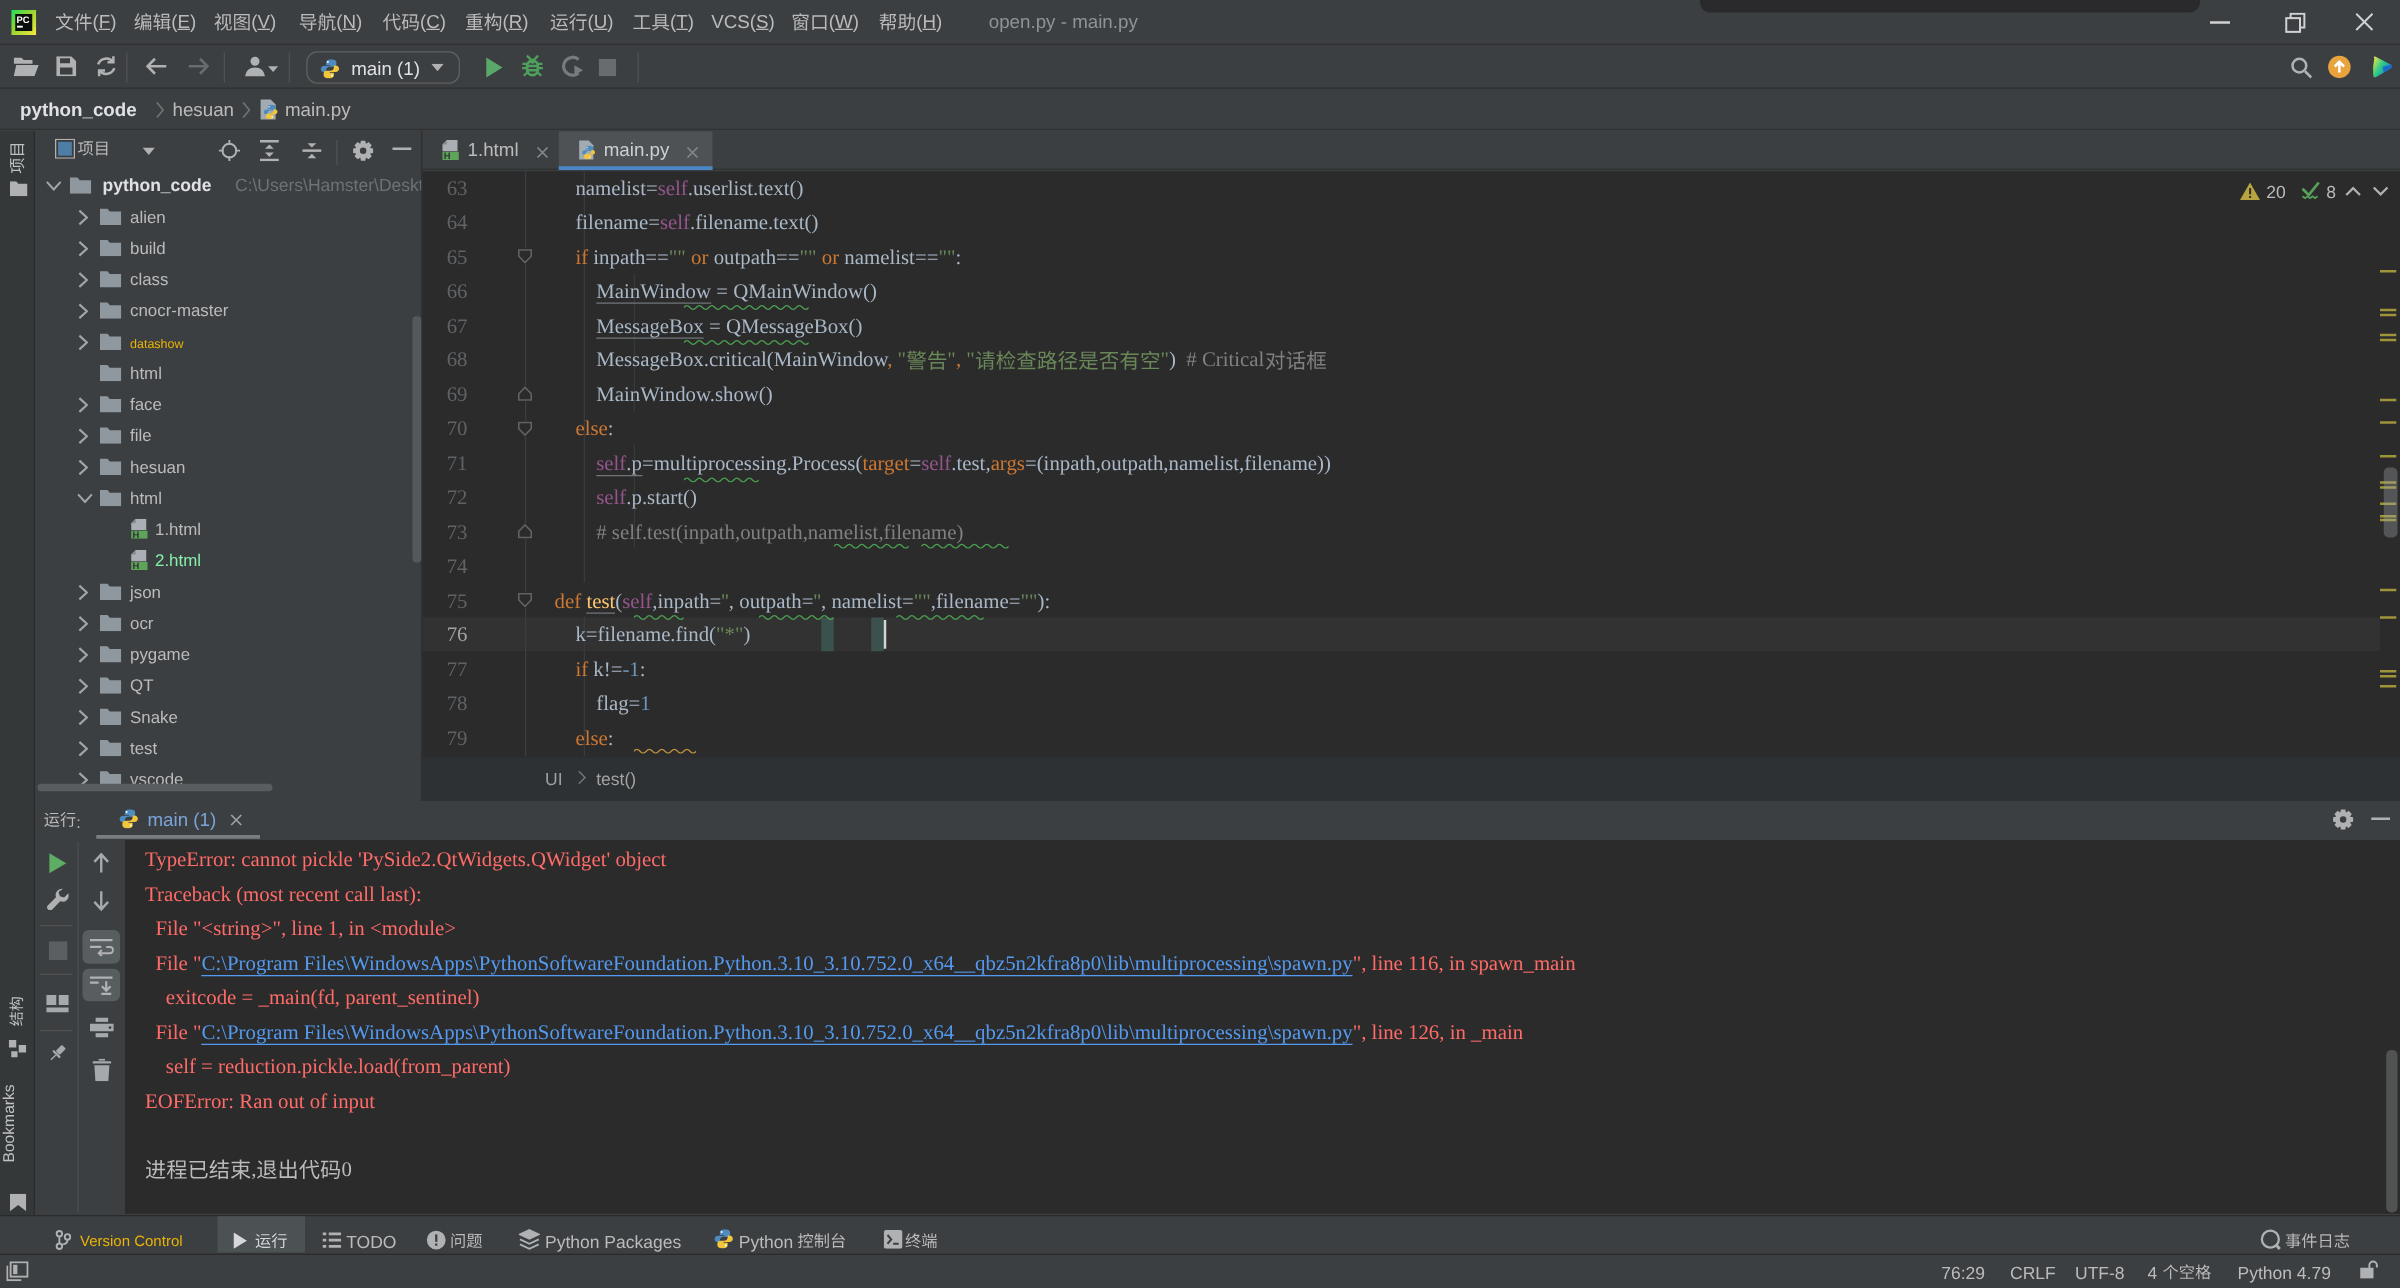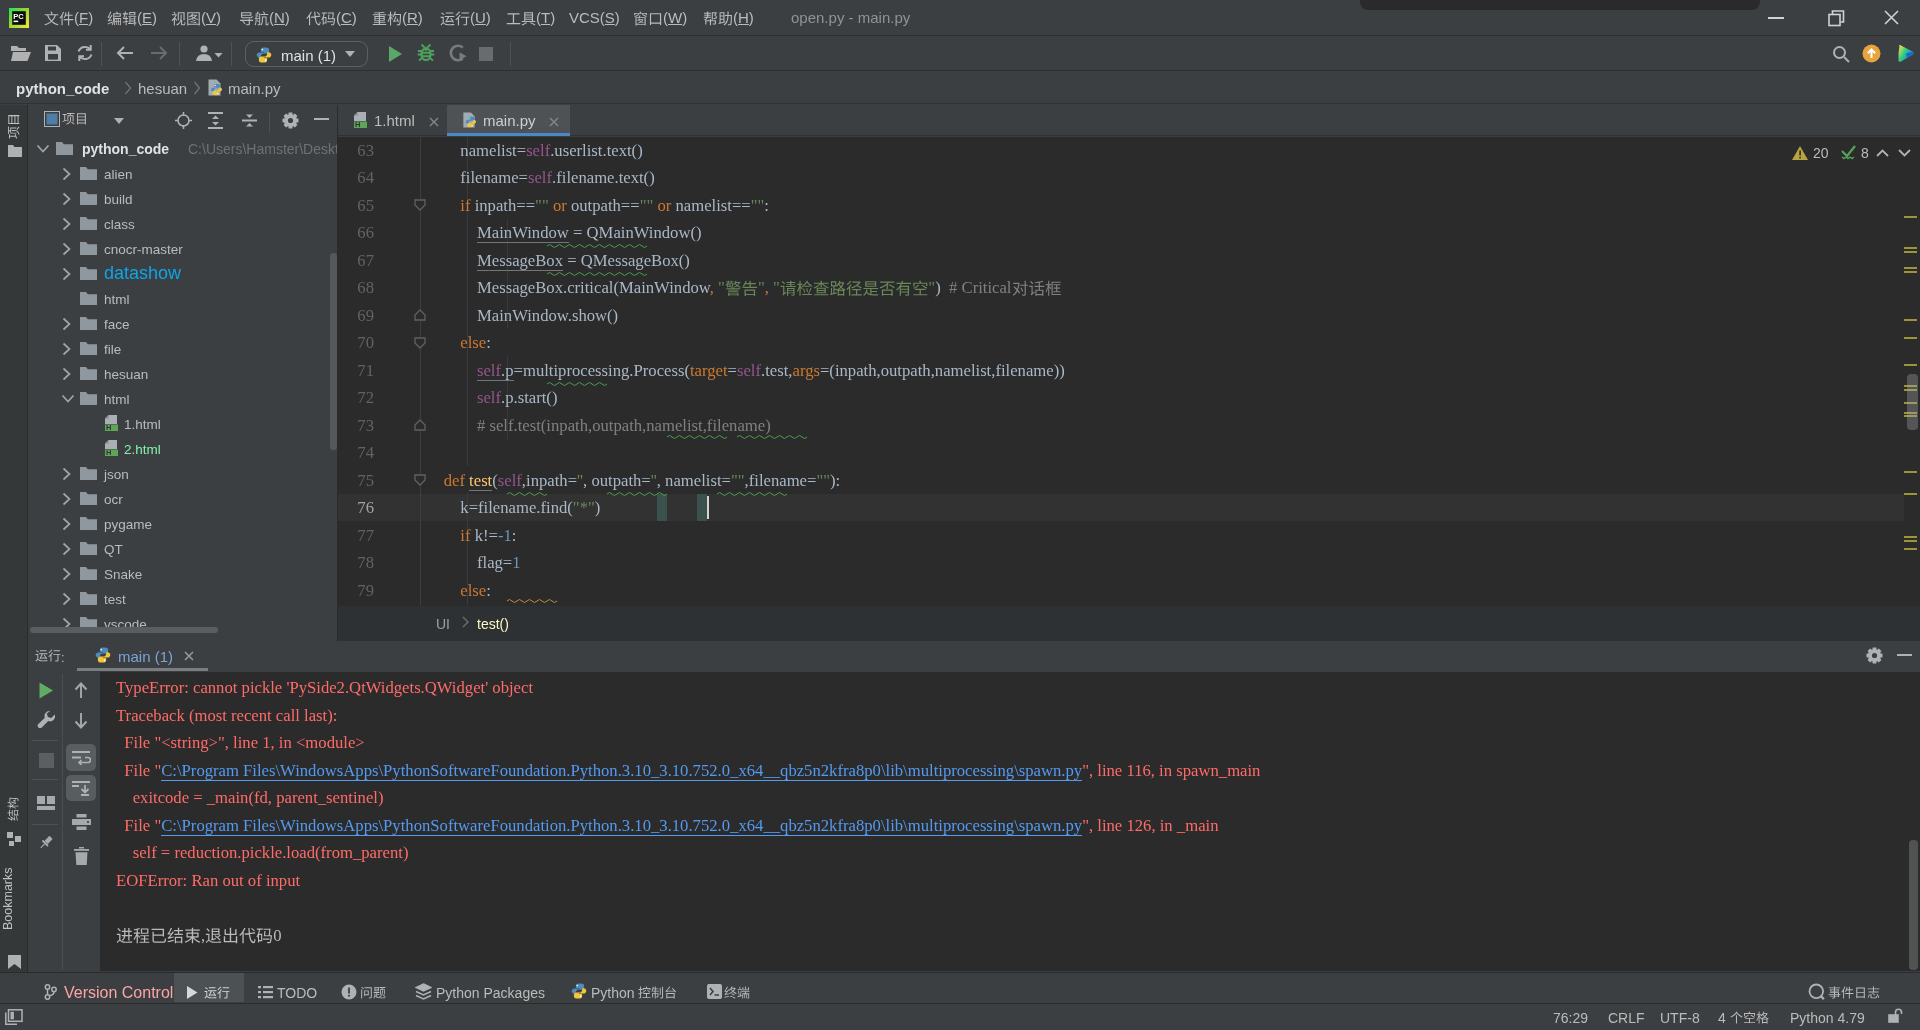--- a/index.html
+++ b/index.html
@@ -265,21 +265,21 @@
     <div style="position:absolute;left:80px;top:241px;line-height:0;"><svg width="17" height="14" viewBox="0 0 17 14" fill="#90989f">
         <path d="M0 1 h6 l1.8 2.2 H17 V14 H0z"></path>
       </svg></div>
     <div style="position:absolute;left:104px;top:240px;line-height:0;height:17px;line-height:17px"><span style="font-size:13.5px;color:#bbbbbb">cnocr-master</span></div>
     <div style="position:absolute;left:62px;top:267px;line-height:0;"><svg width="9" height="14" viewBox="0 0 9 14" fill="none" stroke="#a2a5a8" stroke-width="1.7">
         <path d="M1.5 1.5 L7.5 7 L1.5 12.5"></path>
       </svg></div>
     <div style="position:absolute;left:80px;top:266px;line-height:0;"><svg width="17" height="14" viewBox="0 0 17 14" fill="#90989f">
         <path d="M0 1 h6 l1.8 2.2 H17 V14 H0z"></path>
       </svg></div>
-    <div style="position:absolute;left:104px;top:265px;line-height:0;height:17px;line-height:17px"><span style="font-size:18px;color:#0ea5e9">datashow</span></div>
+    <div style="position:absolute;left:104px;top:265px;line-height:0;height:17px;line-height:17px"><span style="font-size:10px;color:#eab308">datashow</span></div>
     <div style="position:absolute;left:80px;top:291px;line-height:0;"><svg width="17" height="14" viewBox="0 0 17 14" fill="#90989f">
         <path d="M0 1 h6 l1.8 2.2 H17 V14 H0z"></path>
       </svg></div>
     <div style="position:absolute;left:104px;top:290px;line-height:0;height:17px;line-height:17px"><span style="font-size:13.5px;color:#bbbbbb">html</span></div>
     <div style="position:absolute;left:62px;top:317px;line-height:0;"><svg width="9" height="14" viewBox="0 0 9 14" fill="none" stroke="#a2a5a8" stroke-width="1.7">
         <path d="M1.5 1.5 L7.5 7 L1.5 12.5"></path>
       </svg></div>
     <div style="position:absolute;left:80px;top:316px;line-height:0;"><svg width="17" height="14" viewBox="0 0 17 14" fill="#90989f">
         <path d="M0 1 h6 l1.8 2.2 H17 V14 H0z"></path>
       </svg></div>
@@ -535,21 +535,21 @@
     <div style="position:absolute;left:1904px;top:493px;width:13px;height:2px;background:#9e9538"></div>
     <div style="position:absolute;left:1904px;top:536px;width:13px;height:2px;background:#9e9538"></div>
     <div style="position:absolute;left:1904px;top:540px;width:13px;height:2px;background:#9e9538"></div>
     <div style="position:absolute;left:1904px;top:548px;width:13px;height:2px;background:#9e9538"></div>
     <div style="position:absolute;left:1907px;top:374px;width:11px;height:56px;background:rgba(160,163,165,0.35);border-radius:4px"></div>
     <div style="position:absolute;left:338px;top:605px;width:1582px;height:36px;background:#2e3133;border-top:1px solid #2b2b2b"></div>
     <div style="position:absolute;left:436px;top:615px;line-height:0;height:17px;line-height:17px"><span style="font-size:14px;color:#9da0a3">UI</span></div>
     <div style="position:absolute;left:462px;top:616px;line-height:0;"><svg width="7" height="12" viewBox="0 0 7 12" fill="none" stroke="#6f7274" stroke-width="1.3">
         <path d="M1 1 L6 6 L1 11"></path>
       </svg></div>
-    <div style="position:absolute;left:477px;top:615px;line-height:0;height:17px;line-height:17px"><span style="font-size:14px;color:#fef9c3">test()</span></div>
+    <div style="position:absolute;left:477px;top:615px;line-height:0;height:17px;line-height:17px"><span style="font-size:14px;color:#a3a3a3">test()</span></div>
     <div style="position:absolute;left:29px;top:641px;width:1891px;height:331px;background:#3c3f41"></div>
     <div style="position:absolute;left:100px;top:672px;width:1820px;height:299px;background:#2b2b2b"></div>
     <div style="position:absolute;left:35px;top:649px;line-height:0;height:15px;line-height:15px;white-space:nowrap"><svg width="26.0" height="13" viewBox="0 0 26.0 13" style="vertical-align:0.0px" fill="#bbbbbb">
         <path transform="translate(0.00,11.44) scale(0.01300,-0.01300)" d="M380 777H884V706H380ZM314 549H955V478H314ZM688 403 750 432Q781 383 815 327Q850 271 881 219Q912 166 931 128L864 93Q846 132 816 186Q786 239 753 297Q719 354 688 403ZM252 490V78H179V420H42V490ZM68 738 118 786Q147 767 181 744Q214 720 245 698Q277 676 297 658L245 604Q226 622 195 645Q164 669 131 694Q98 718 68 738ZM224 112Q248 112 271 94Q294 77 336 51Q387 19 451 11Q516 2 599 2Q642 2 690 3Q738 5 787 7Q836 10 882 13Q928 17 967 21Q963 11 957 -4Q952 -19 948 -34Q945 -49 944 -61Q918 -63 876 -65Q835 -67 785 -68Q736 -69 687 -70Q637 -71 597 -71Q504 -71 439 -59Q373 -48 320 -16Q291 3 265 22Q239 41 222 41Q206 41 184 24Q163 6 139 -22Q115 -50 90 -84L37 -15Q71 22 104 50Q136 79 167 95Q198 112 224 112ZM375 119Q373 128 369 141Q364 155 359 170Q354 184 349 195Q362 198 375 213Q388 229 404 253Q411 264 426 290Q441 316 459 352Q478 388 496 429Q514 471 528 513L610 488Q585 429 554 370Q523 310 491 257Q458 204 425 162V160Q425 160 418 156Q410 152 400 146Q390 139 383 132Q375 125 375 119ZM375 119 374 179 420 206 855 239Q857 223 862 204Q867 185 870 173Q745 162 660 154Q576 147 524 142Q472 137 443 133Q414 129 399 126Q385 123 375 119Z"></path>
         <path transform="translate(13.00,11.44) scale(0.01300,-0.01300)" d="M435 780H927V708H435ZM728 482H804V16Q804 -19 794 -37Q784 -56 759 -66Q733 -74 688 -75Q644 -77 570 -77Q568 -62 561 -41Q554 -20 545 -3Q581 -4 613 -5Q645 -6 669 -5Q693 -5 702 -5Q716 -4 722 1Q728 5 728 17ZM391 504H955V432H391ZM192 426 258 492 266 488V-83H192ZM307 626 378 600Q340 537 290 474Q240 411 185 356Q131 302 78 259Q72 267 63 279Q53 291 43 303Q33 315 25 322Q77 359 129 408Q180 457 227 513Q273 569 307 626ZM267 841 339 811Q306 768 262 722Q219 677 171 636Q124 594 79 562Q74 570 66 582Q59 593 50 604Q42 616 35 622Q77 651 121 688Q164 725 203 765Q241 805 267 841Z"></path>
       </svg><span style="font-size:13px;color:#bbbbbb">:</span></div>
     <div style="position:absolute;left:95px;top:647px;line-height:0;"><svg width="16" height="16" viewBox="0 0 16 16">
         <path fill="#4e8cc0" d="M7.9 0.5C6 0.5 4.9 1.4 4.9 2.8V4.9h3.3v.6H3.4C1.9 5.5 .7 6.6 .7 8.1s1.2 2.6 2.7 2.6h1.5V9.1c0-1.5 1.3-2.7 2.9-2.7h3c1.2 0 2.3-1 2.3-2.2V2.8C13.1 1.4 11.8 .5 9.9 .5Z"></path>
         <circle cx="6.3" cy="2.6" r=".8" fill="#fff"></circle>
         <path fill="#f2c63c" d="M8.1 15.5c1.9 0 3-0.9 3-2.3V11.1H7.8v-.6h4.8c1.5 0 2.7-1.1 2.7-2.6S14.1 5.3 12.6 5.3h-1.5v1.6c0 1.5-1.3 2.7-2.9 2.7h-3c-1.2 0-2.3 1-2.3 2.2v1.4c0 1.4 1.3 2.3 3.2 2.3Z"></path>
@@ -641,21 +641,21 @@
       </svg><span style="color:#bbbbbb">0</span></pre>
     <div style="position:absolute;left:1909px;top:840px;width:9px;height:130px;background:rgba(160,163,165,0.33);border-radius:4px"></div>
     <div style="position:absolute;left:0px;top:972px;width:1920px;height:31px;background:#3c3f41;border-top:1px solid #2b2b2b"></div>
     <div style="position:absolute;left:0px;top:1003px;width:1920px;height:27px;background:#3c3f41;border-top:1px solid #2b2b2b"></div>
     <div style="position:absolute;left:44px;top:984px;line-height:0;"><svg width="13" height="16" viewBox="0 0 13 16" fill="none" stroke="#afb1b3" stroke-width="1.5">
         <circle cx="3.5" cy="3" r="2.2"></circle>
         <circle cx="3.5" cy="13" r="2.2"></circle>
         <circle cx="10" cy="5.5" r="2.2"></circle>
         <path d="M3.5 5.2 V10.8 M10 7.7 Q10 11 6 11.5"></path>
       </svg></div>
-    <div style="position:absolute;left:64px;top:985px;line-height:0;height:16px;line-height:16px"><span style="font-size:16px;color:#fca5a5">Version Control</span></div>
+    <div style="position:absolute;left:64px;top:985px;line-height:0;height:16px;line-height:16px"><span style="font-size:12px;color:#eab308">Version Control</span></div>
     <div style="position:absolute;left:174px;top:973px;width:70px;height:29px;background:#4c5154"></div>
     <div style="position:absolute;left:186px;top:986px;line-height:0;"><svg width="12" height="13" viewBox="0 0 12 13" fill="#d5d7d9">
         <path d="M1 0 L11.5 6.5 L1 13z"></path>
       </svg></div>
     <div style="position:absolute;left:204px;top:986px;line-height:0;height:15px;line-height:15px"><svg width="26.0" height="13" viewBox="0 0 26.0 13" style="vertical-align:0.0px" fill="#d5d7d9">
         <path transform="translate(0.00,11.44) scale(0.01300,-0.01300)" d="M380 777H884V706H380ZM314 549H955V478H314ZM688 403 750 432Q781 383 815 327Q850 271 881 219Q912 166 931 128L864 93Q846 132 816 186Q786 239 753 297Q719 354 688 403ZM252 490V78H179V420H42V490ZM68 738 118 786Q147 767 181 744Q214 720 245 698Q277 676 297 658L245 604Q226 622 195 645Q164 669 131 694Q98 718 68 738ZM224 112Q248 112 271 94Q294 77 336 51Q387 19 451 11Q516 2 599 2Q642 2 690 3Q738 5 787 7Q836 10 882 13Q928 17 967 21Q963 11 957 -4Q952 -19 948 -34Q945 -49 944 -61Q918 -63 876 -65Q835 -67 785 -68Q736 -69 687 -70Q637 -71 597 -71Q504 -71 439 -59Q373 -48 320 -16Q291 3 265 22Q239 41 222 41Q206 41 184 24Q163 6 139 -22Q115 -50 90 -84L37 -15Q71 22 104 50Q136 79 167 95Q198 112 224 112ZM375 119Q373 128 369 141Q364 155 359 170Q354 184 349 195Q362 198 375 213Q388 229 404 253Q411 264 426 290Q441 316 459 352Q478 388 496 429Q514 471 528 513L610 488Q585 429 554 370Q523 310 491 257Q458 204 425 162V160Q425 160 418 156Q410 152 400 146Q390 139 383 132Q375 125 375 119ZM375 119 374 179 420 206 855 239Q857 223 862 204Q867 185 870 173Q745 162 660 154Q576 147 524 142Q472 137 443 133Q414 129 399 126Q385 123 375 119Z"></path>
         <path transform="translate(13.00,11.44) scale(0.01300,-0.01300)" d="M435 780H927V708H435ZM728 482H804V16Q804 -19 794 -37Q784 -56 759 -66Q733 -74 688 -75Q644 -77 570 -77Q568 -62 561 -41Q554 -20 545 -3Q581 -4 613 -5Q645 -6 669 -5Q693 -5 702 -5Q716 -4 722 1Q728 5 728 17ZM391 504H955V432H391ZM192 426 258 492 266 488V-83H192ZM307 626 378 600Q340 537 290 474Q240 411 185 356Q131 302 78 259Q72 267 63 279Q53 291 43 303Q33 315 25 322Q77 359 129 408Q180 457 227 513Q273 569 307 626ZM267 841 339 811Q306 768 262 722Q219 677 171 636Q124 594 79 562Q74 570 66 582Q59 593 50 604Q42 616 35 622Q77 651 121 688Q164 725 203 765Q241 805 267 841Z"></path>
       </svg></div>
     <div style="position:absolute;left:258px;top:985px;line-height:0;"><svg width="15" height="14" viewBox="0 0 15 14" fill="#afb1b3">
         <rect x="0" y="1" width="3" height="2.2"></rect>

